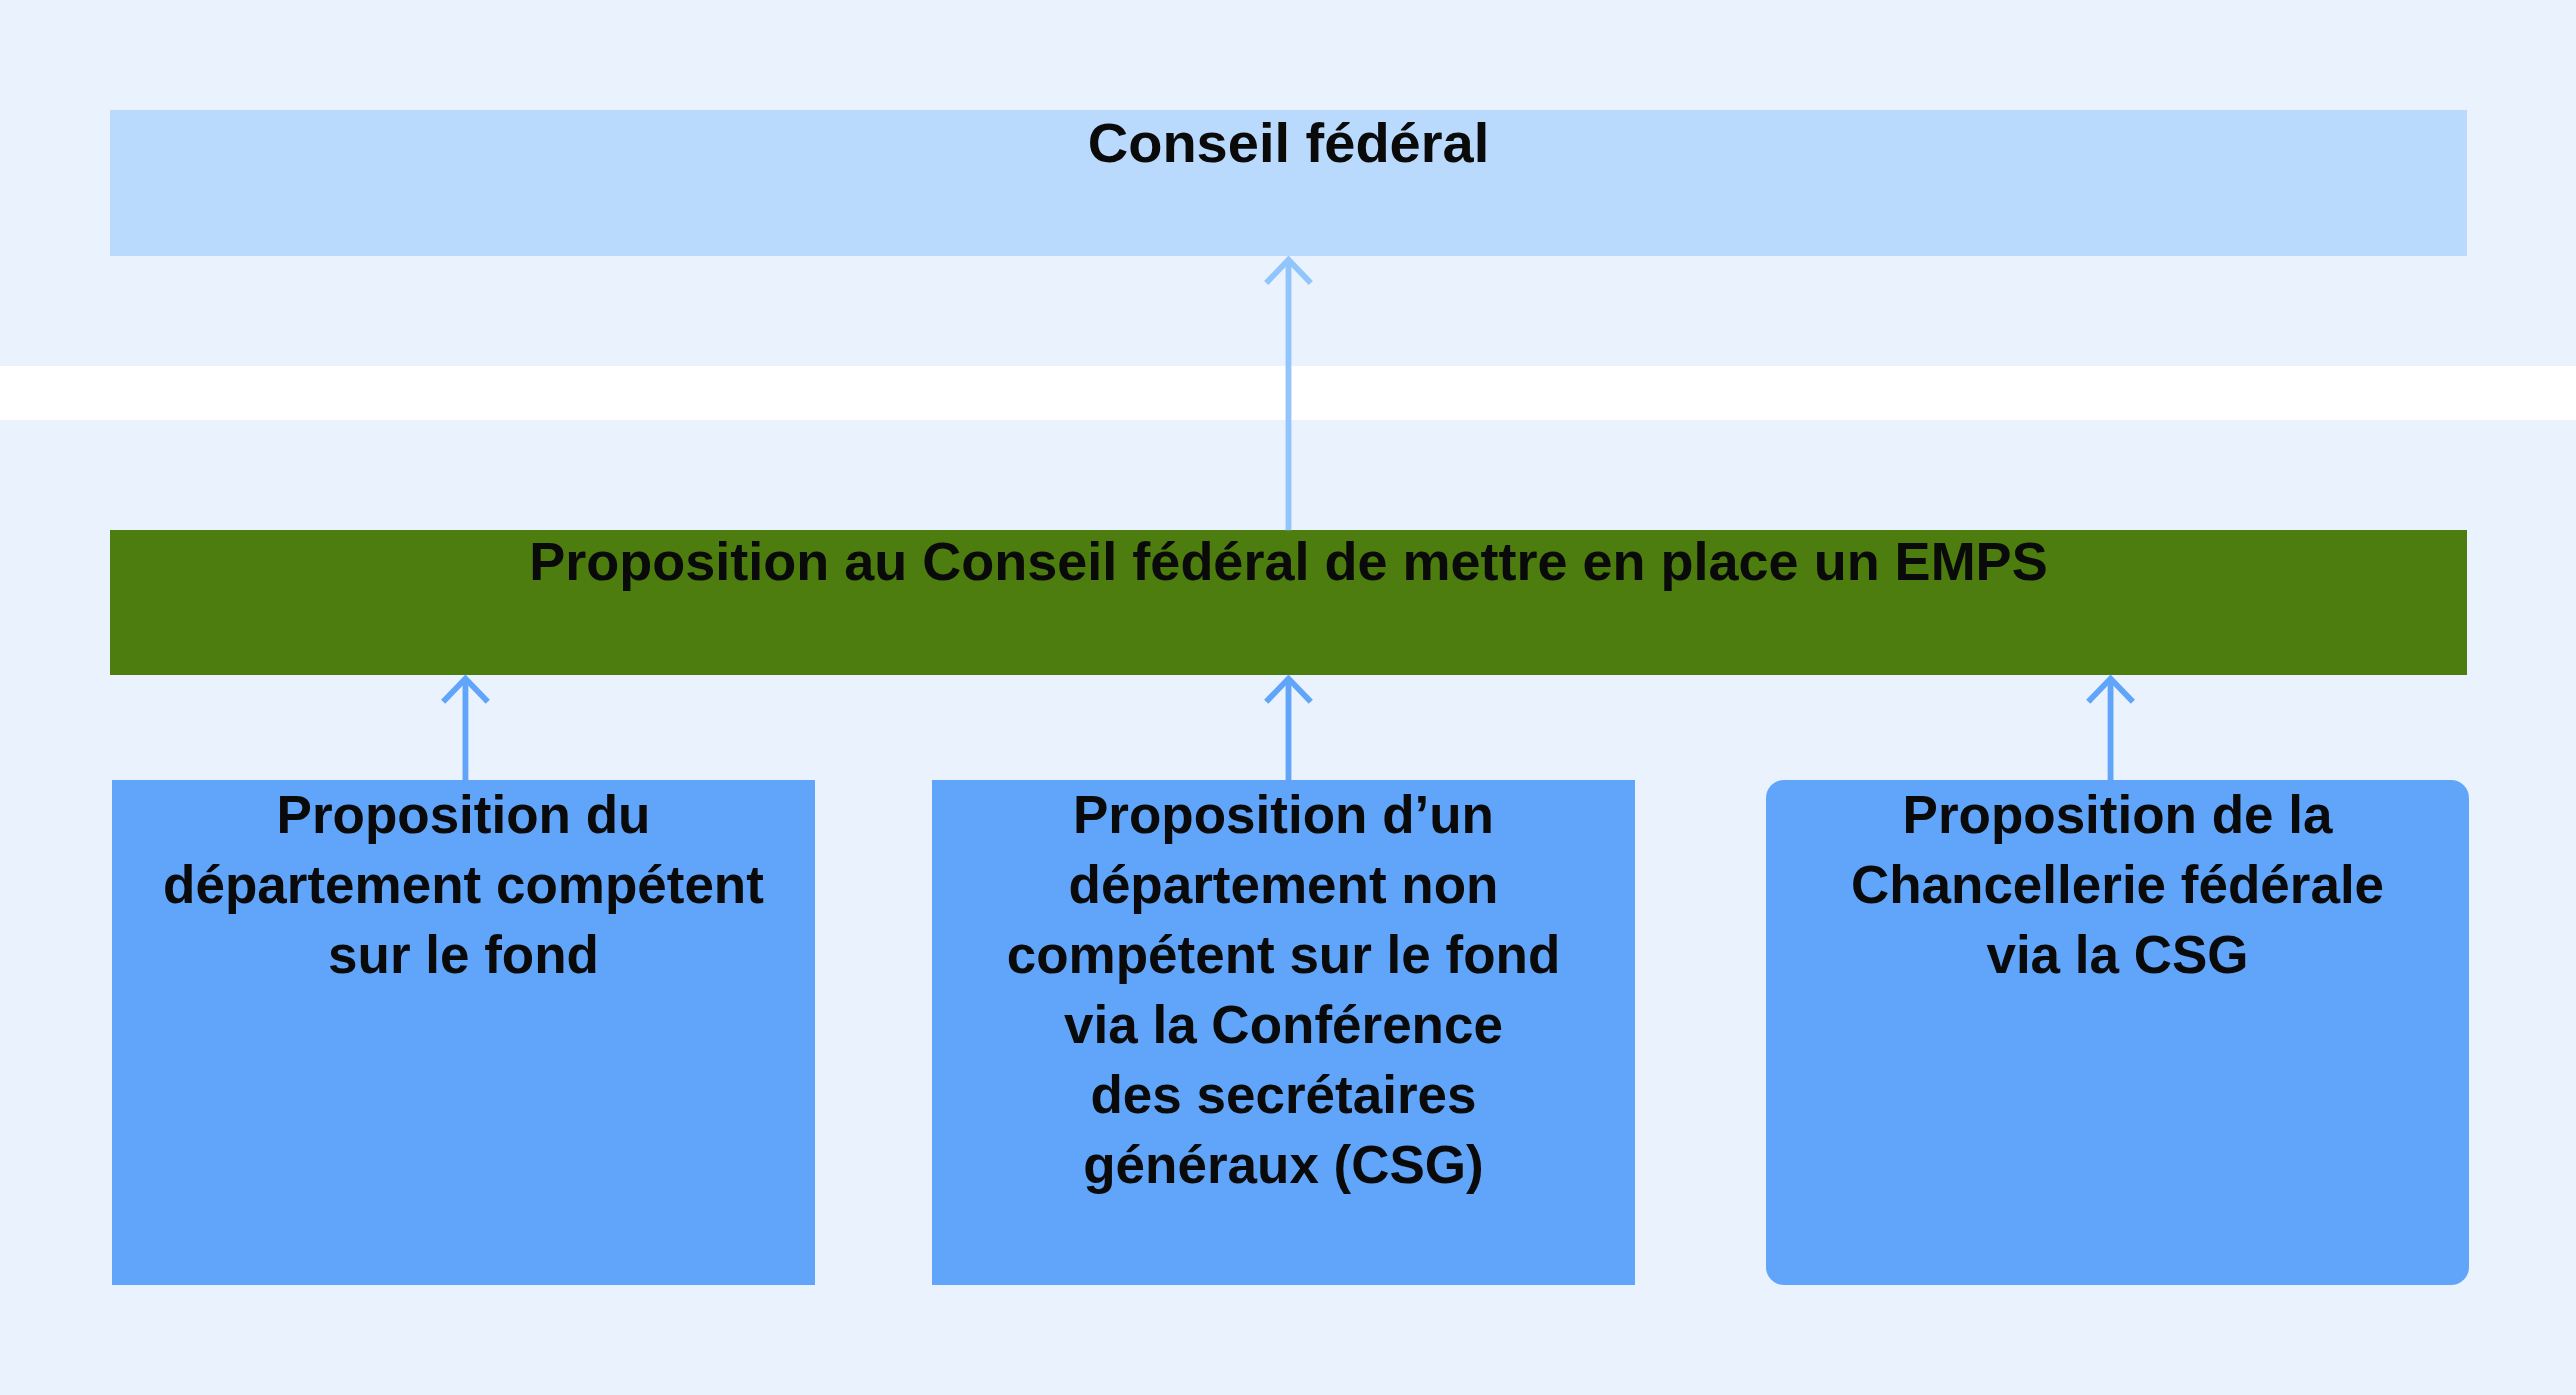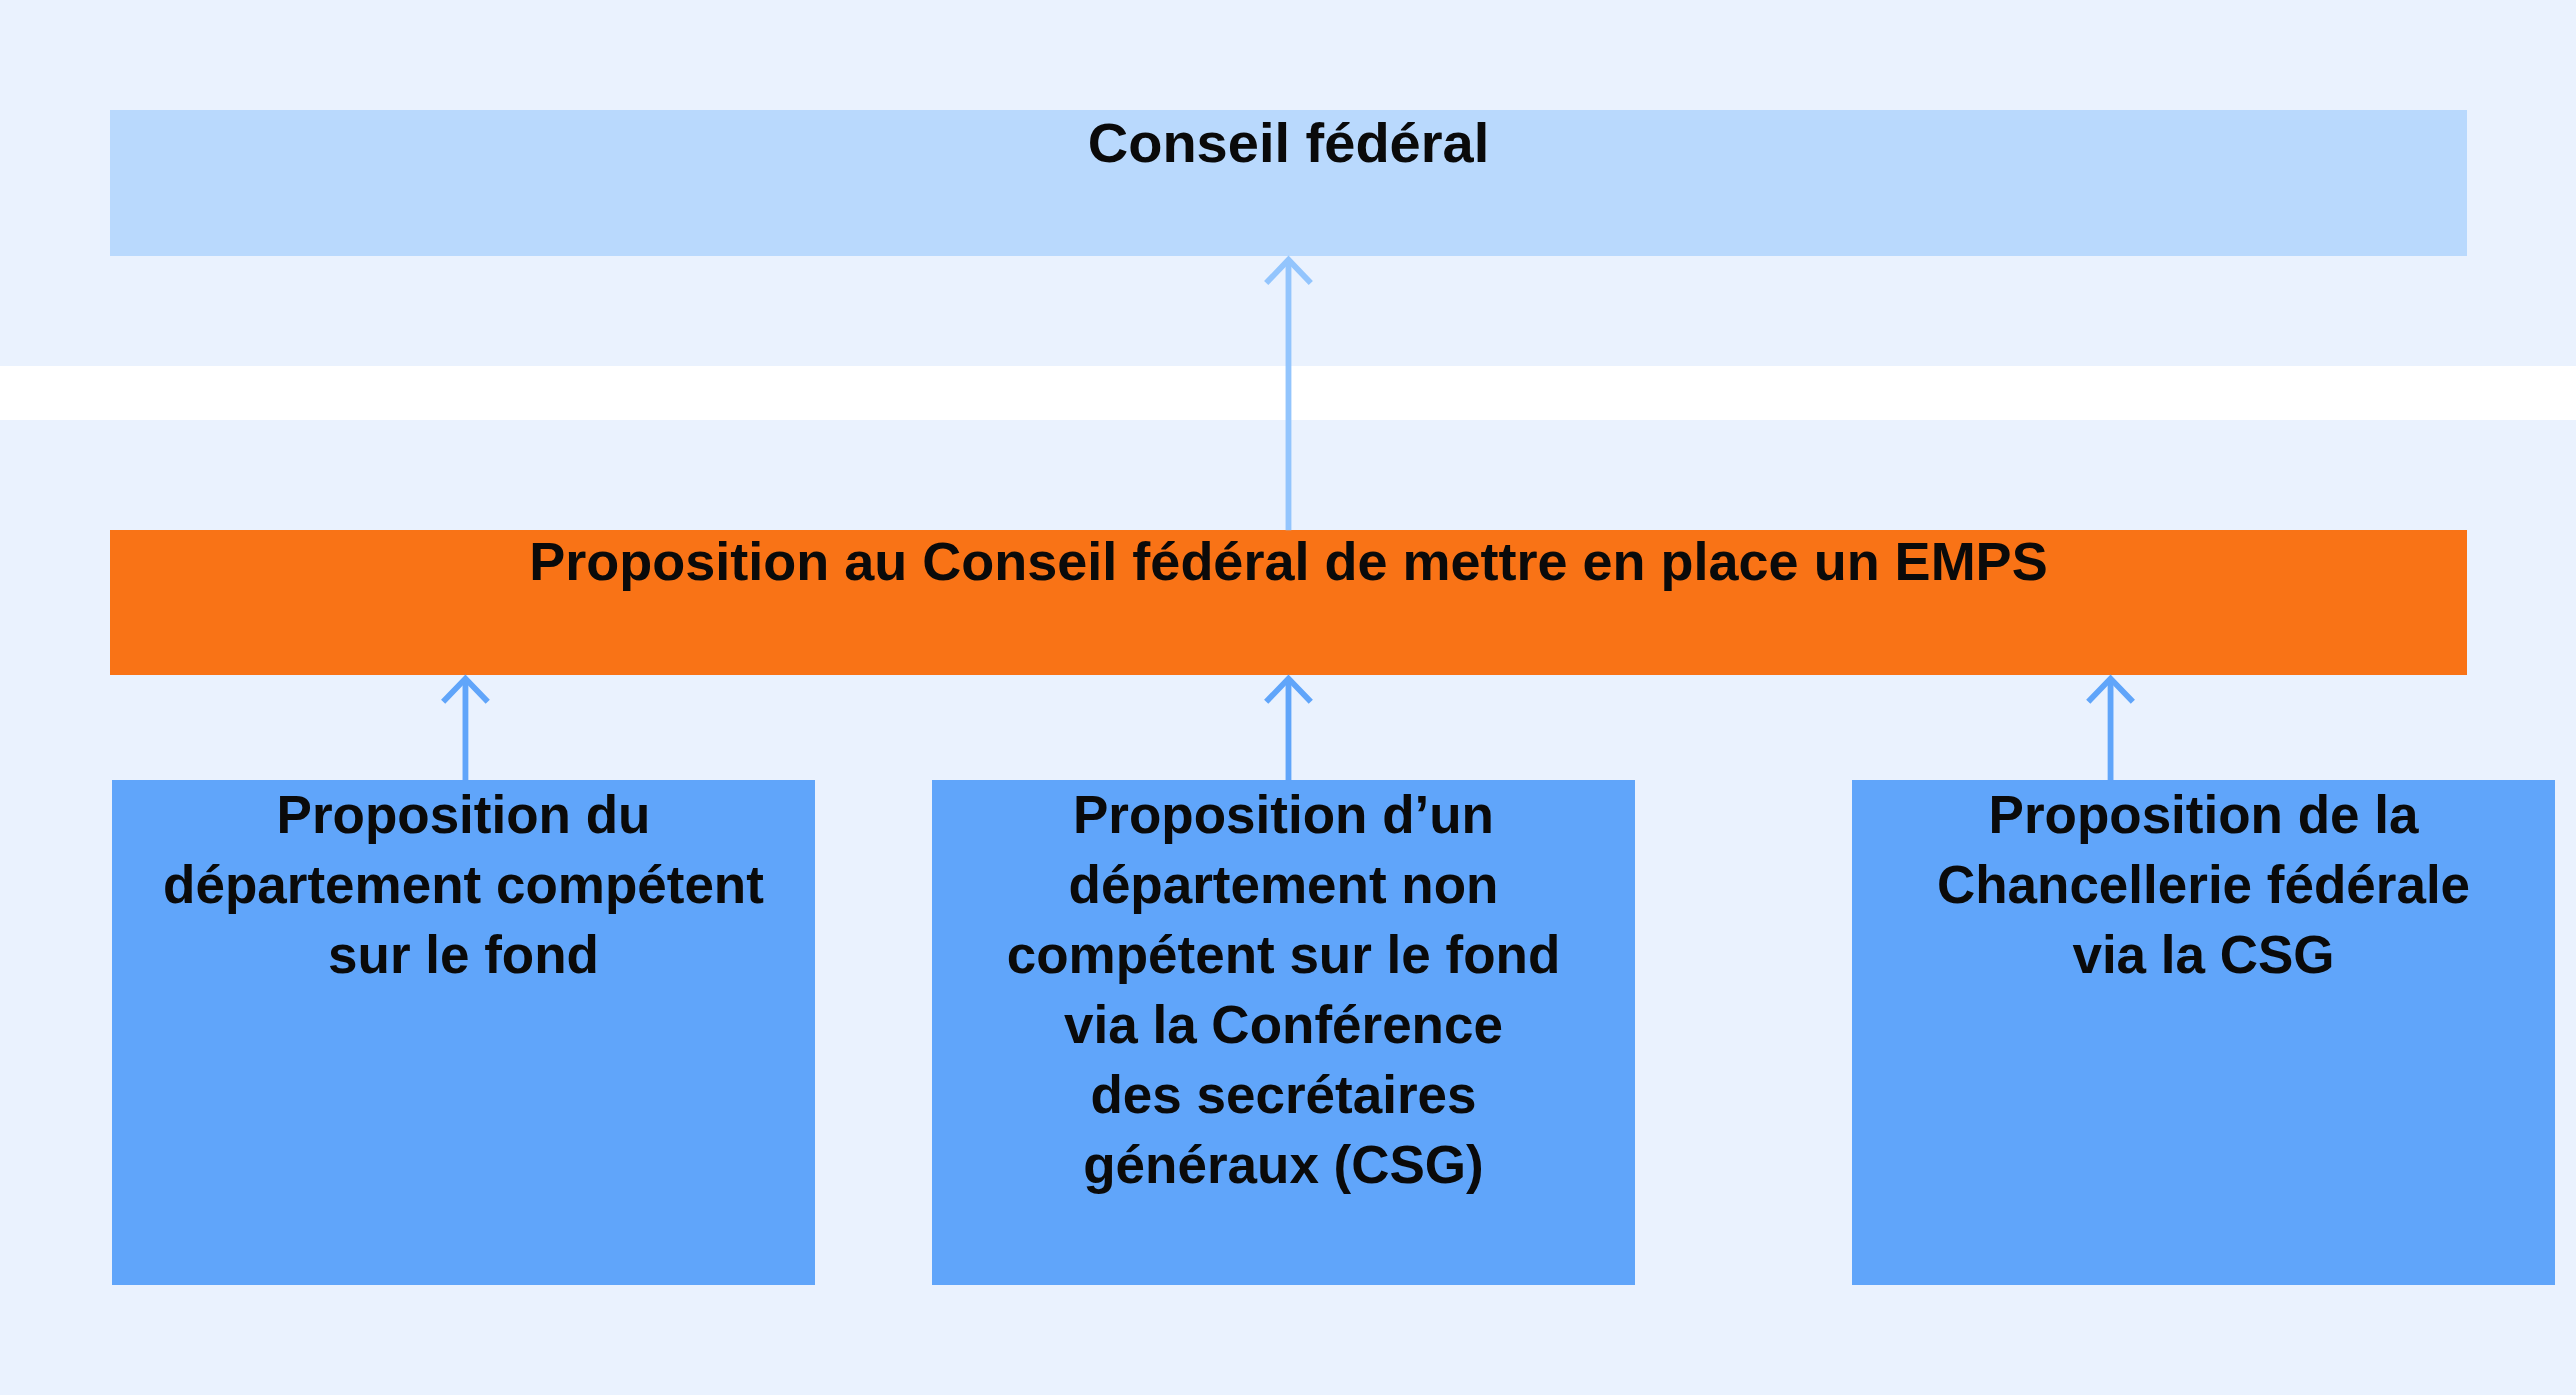--- a/index.html
+++ b/index.html
@@ -8,25 +8,25 @@
     background: #eaf2fe;
     font-family: "Liberation Sans", "DejaVu Sans", sans-serif;
     font-weight: bold; color: #0a0a0a;
   }
   .band-top { position: absolute; left: 0; top: 0; width: 2576px; height: 366px; background: #eaf2fe; }
   .band-white { position: absolute; left: 0; top: 366px; width: 2576px; height: 54px; background: #ffffff; }
   .band-bottom { position: absolute; left: 0; top: 420px; width: 2576px; height: 975px; background: #eaf2fe; }
 
   .box { position: absolute; display: flex; justify-content: center; text-align: center; box-sizing: border-box; }
   .box-top { left: 110px; top: 110px; width: 2357px; height: 146px; background: #b9d9fd; font-size: 56px; }
-  .box-mid { left: 110px; top: 530px; width: 2357px; height: 145px; background: #f97316; font-size: 54px; }
+  .box-mid { left: 110px; top: 530px; width: 2357px; height: 145px; background: #4d7c0f; font-size: 54px; }
   .box-src { top: 780px; width: 703px; height: 505px; background: #60a5fa; font-size: 53px; line-height: 70px; padding: 0 19.4px; }
   .box-src-1 { left: 112px; }
   .box-src-2 { left: 932px; }
-  .box-src-3 { left: 1852px; }
+  .box-src-3 { left: 1766px; border-radius: 18px; }
   .box span { display: block; white-space: pre-line; }
 
   svg.arrows { position: absolute; left: 0; top: 0; width: 2576px; height: 1395px; pointer-events: none; }
 </style>
 </head>
 <body>
 
 <div class="band-top"></div>
 <div class="band-white"></div>
 <div class="band-bottom"></div>

